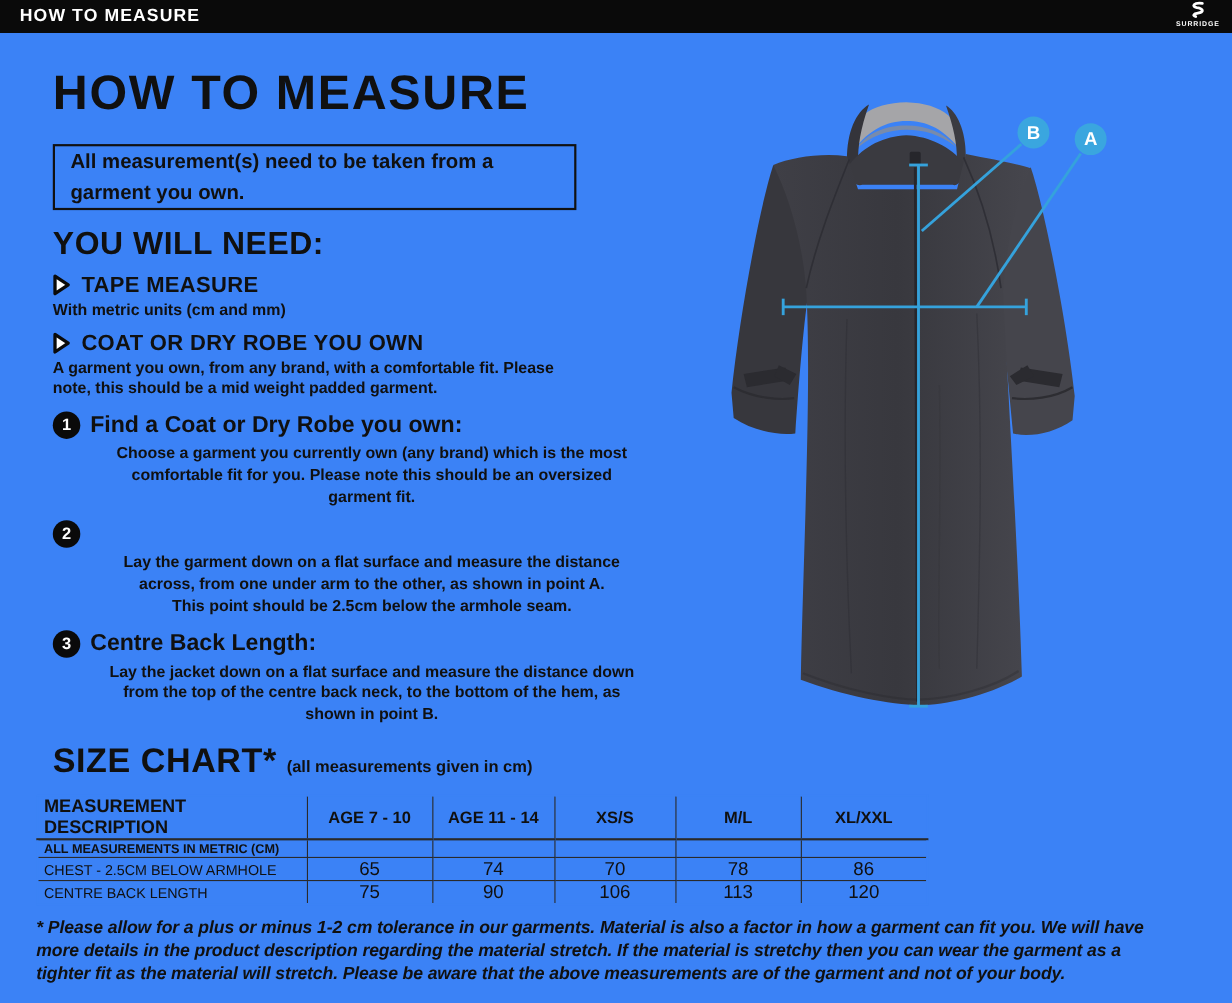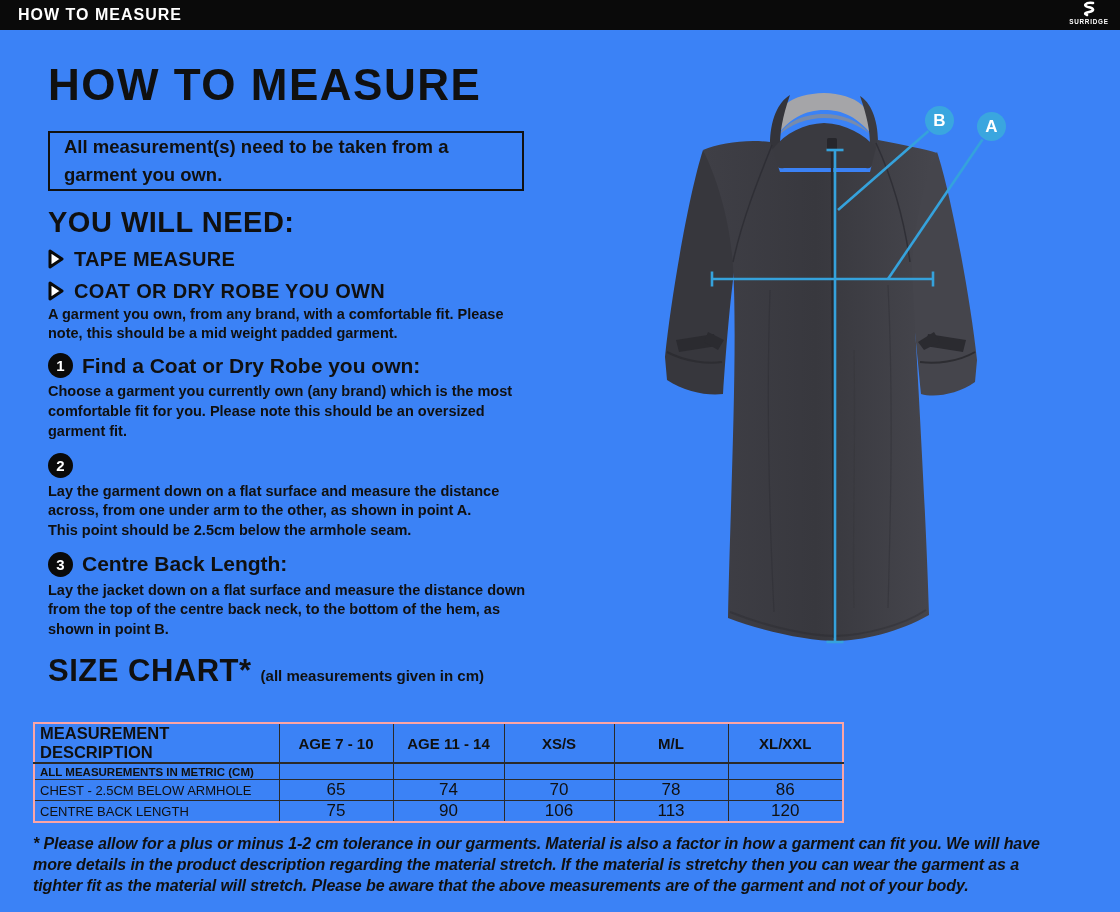--- a/index.html
+++ b/index.html
@@ -21,28 +21,28 @@
   .need-heading { margin-top:15px; font-size:29px; font-weight:bold; letter-spacing:.5px; }
   .need-item { margin-top:9px; }
   .need-item-head { display:flex; align-items:center; gap:10px; font-size:20px;
                     font-weight:bold; letter-spacing:.3px; }
   .tri { flex:0 0 auto; }
   .need-desc { font-size:14.5px; font-weight:bold; line-height:1.3; margin-top:2px; white-space:pre-line; }
   .step { margin-top:11px; }
   .step-head { display:flex; align-items:center; gap:9px; font-size:21px; font-weight:bold; }
   .badge { flex:0 0 auto; width:25px; height:25px; border-radius:50%; background:#0a0a0a; color:#fff;
            display:flex; align-items:center; justify-content:center; font-size:15px; font-weight:bold; }
-  .step-desc { font-size:14.5px; font-weight:bold; line-height:1.36; margin-top:4px; white-space:pre-line; }
+  .step-desc { font-size:14.5px; font-weight:bold; line-height:1.36; margin-top:4px; white-space:pre-line;text-align:center; }
   .sc-head { margin-top:13px; display:flex; align-items:baseline; gap:9px; }
   .sc-title { font-size:31px; font-weight:bold; letter-spacing:.5px; }
   .sc-note { font-size:15px; font-weight:bold; }
 
   
   .size-table { position:absolute; left:33px; top:722px; border-collapse:collapse;
-                border:2px solid #fca5a5; table-layout:fixed; }
+                border:2px solid #3b82f6; table-layout:fixed; }
   .size-table th, .size-table td { border:1px solid #2a2a2a; padding:0 5px; }
   .size-table thead th { height:27px; font-size:15px; font-weight:bold; text-align:center; }
   .size-table thead th.desc { font-size:16.5px; text-align:left; border-bottom-width:2px; }
   .size-table thead th { border-bottom-width:2px; }
   .row-metric td { height:15px; font-size:11.5px; font-weight:bold; text-align:left; }
   .row-data td { height:18px; font-size:17px; text-align:center; }
   .row-data td.lbl { text-align:left; font-size:13px; }
 
   .footnote { position:absolute; left:33px; top:834px; width:1062px; font-size:16px;
               font-weight:bold; font-style:italic; line-height:1.3; white-space:pre-line;
@@ -79,20 +79,21 @@
 
     <div class="need-heading">YOU WILL NEED:</div>
 
     <div class="need-item">
       <div class="need-item-head">
         <svg class="tri" width="16" height="20" viewBox="0 0 16 20">
           <polygon points="2,2 14,10 2,18" fill="#ffffff" stroke="#0a0a0a" stroke-width="3" stroke-linejoin="round"></polygon>
         </svg>
         <span>TAPE MEASURE</span>
       </div>
+      <div class="need-desc">With metric units (cm and mm)</div>
     </div>
 
     <div class="need-item">
       <div class="need-item-head">
         <svg class="tri" width="16" height="20" viewBox="0 0 16 20">
           <polygon points="2,2 14,10 2,18" fill="#ffffff" stroke="#0a0a0a" stroke-width="3" stroke-linejoin="round"></polygon>
         </svg>
         <span>COAT OR DRY ROBE YOU OWN</span>
       </div>
       <div class="need-desc">A garment you own, from any brand, with a comfortable fit. Please

